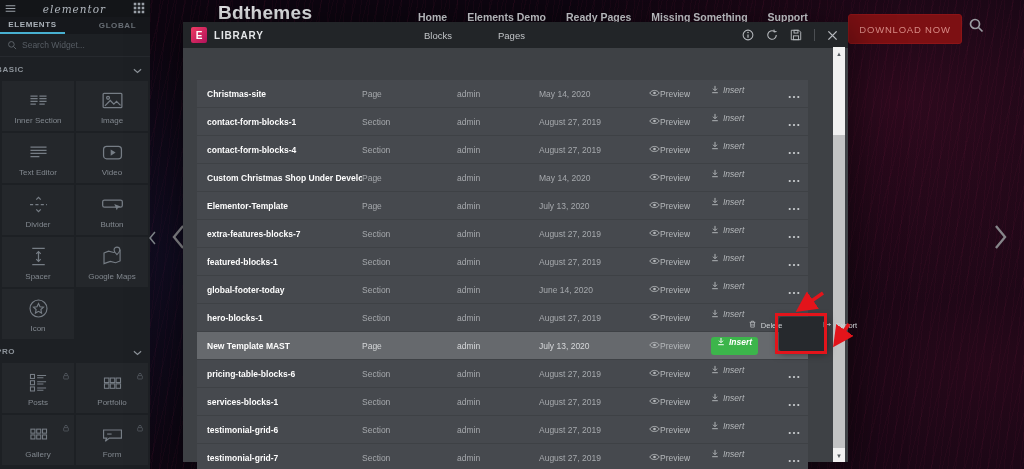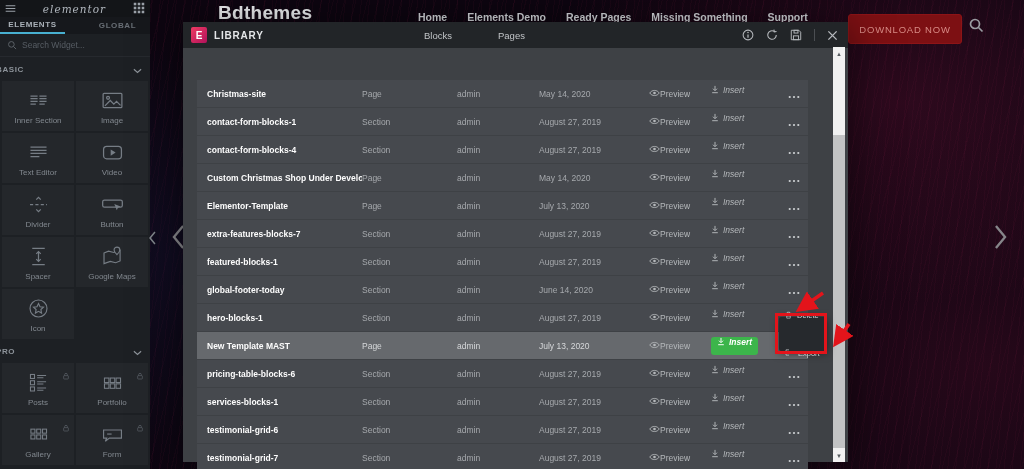--- a/index.html
+++ b/index.html
@@ -73,21 +73,21 @@
   .c.more { flex:1; display:flex; justify-content:center; color:#cdd0d3; }
 
   
   .sbar { position:absolute; left:650px; top:25px; width:12px; height:415px; background:#f1f1f1; }
   .sbtn { position:absolute; left:0; width:12px; height:13px; background:#f1f1f1; color:#555a5e; font-size:6px; display:flex; align-items:center; justify-content:center; }
   .sbtn.up { top:0; } .sbtn.down { bottom:0; }
   .sthumb { position:absolute; left:0; top:88px; width:12px; height:313px; background:#c2c3c4; }
 
   
   .ctx { position:absolute; left:779px; top:317px; width:48px; height:34px; background:#26292d; border-radius:2px;
-    box-shadow:0 2px 8px rgba(0,0,0,.55); z-index:20; display:flex; flex-direction:column; justify-content:center;gap:28px; }
+    box-shadow:0 2px 8px rgba(0,0,0,.55); z-index:20; display:flex; justify-content:center;gap:28px; }
   .ctx-item { height:16px; display:flex; align-items:center; gap:5px; padding:0 6px; color:#ced1d4; font-size:7.5px; }
   .anno-rect { position:absolute; left:775px; top:313px; width:52px; height:41px; border:3px solid #e3141b; z-index:21; }
   .anno-svg { position:absolute; left:0; top:0; width:1024px; height:469px; z-index:22; pointer-events:none; }
 </style>
 </head>
 <body>
 
 <div id="page">
 
   <div class="brand">Bdthemes</div>

